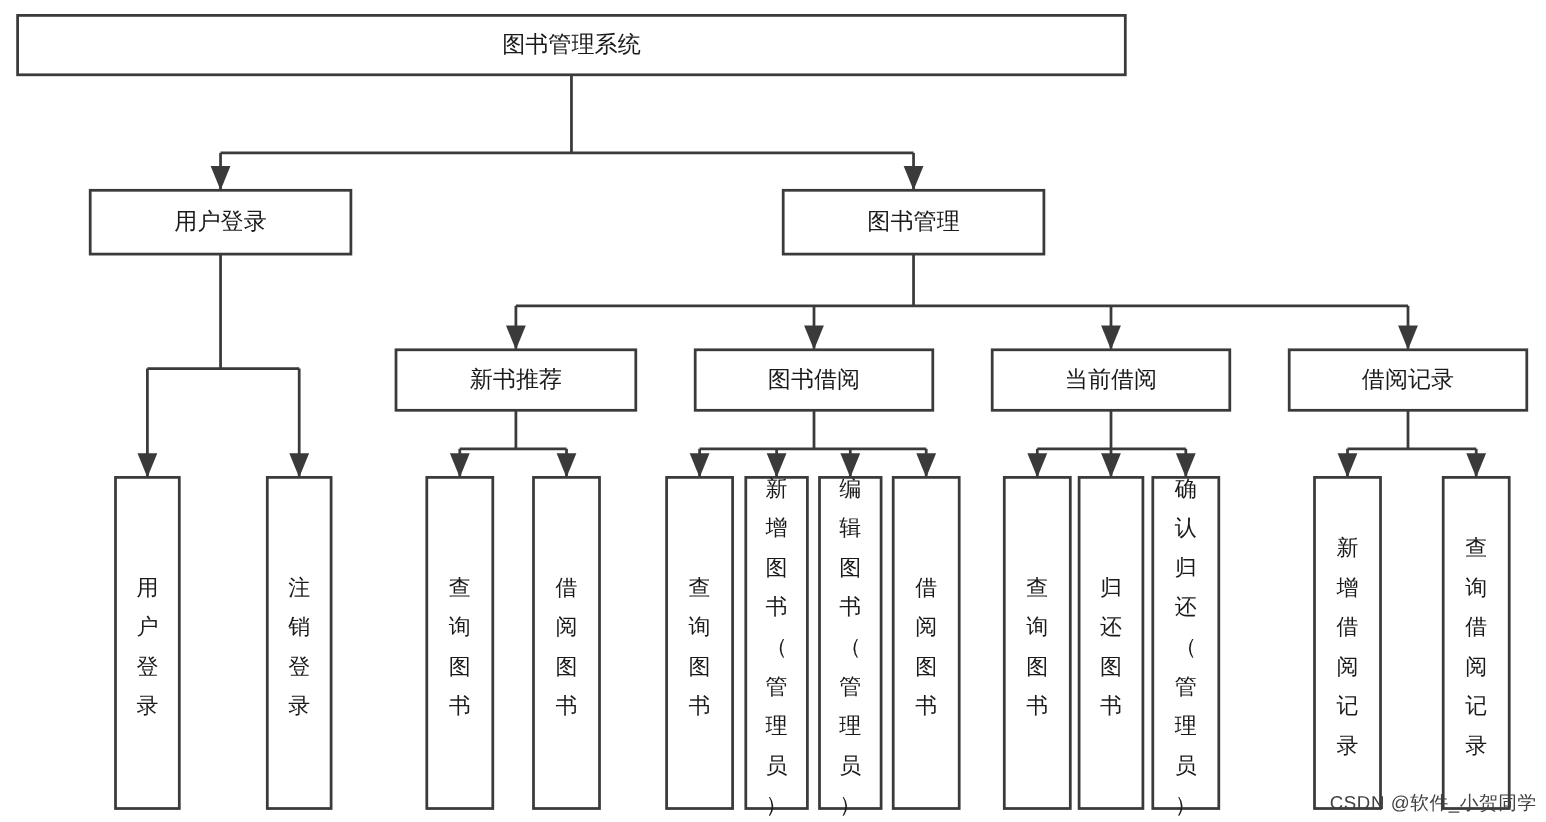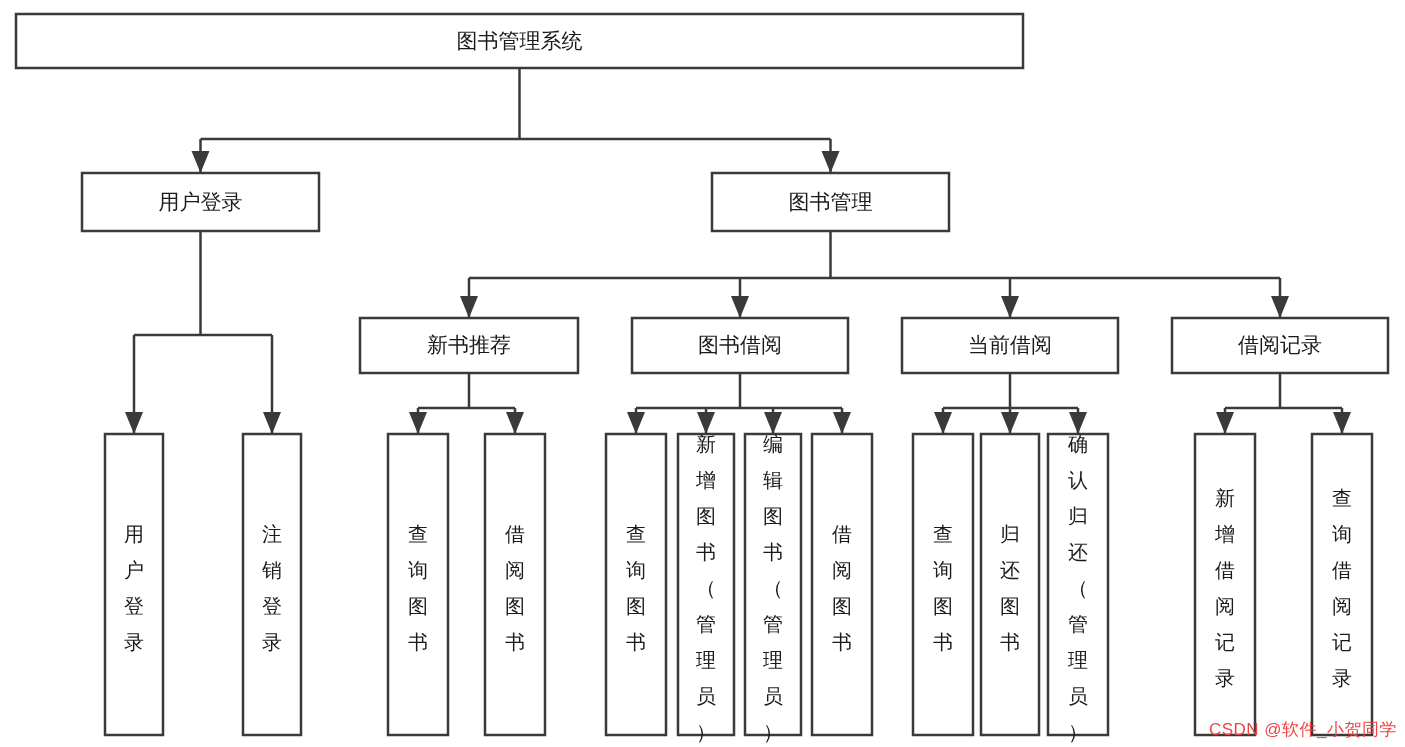--- a/index.html
+++ b/index.html
@@ -48,21 +48,21 @@
   .arrow-head {
     fill: #3a3a3a;
     stroke: none;
   }
   .watermark {
     position: absolute;
     right: 8px;
     bottom: 6px;
     font-family: "Liberation Sans", "DejaVu Sans", sans-serif;
     font-size: 17px;
-    color: #ef4444;
+    color: #404040;
     letter-spacing: 0.5px;
     white-space: nowrap;
     pointer-events: none;
     margin-top: 33px;
   }
 </style>
 </head>
 <body>
 
 <svg id="diagram" viewBox="0 0 1405 747">

